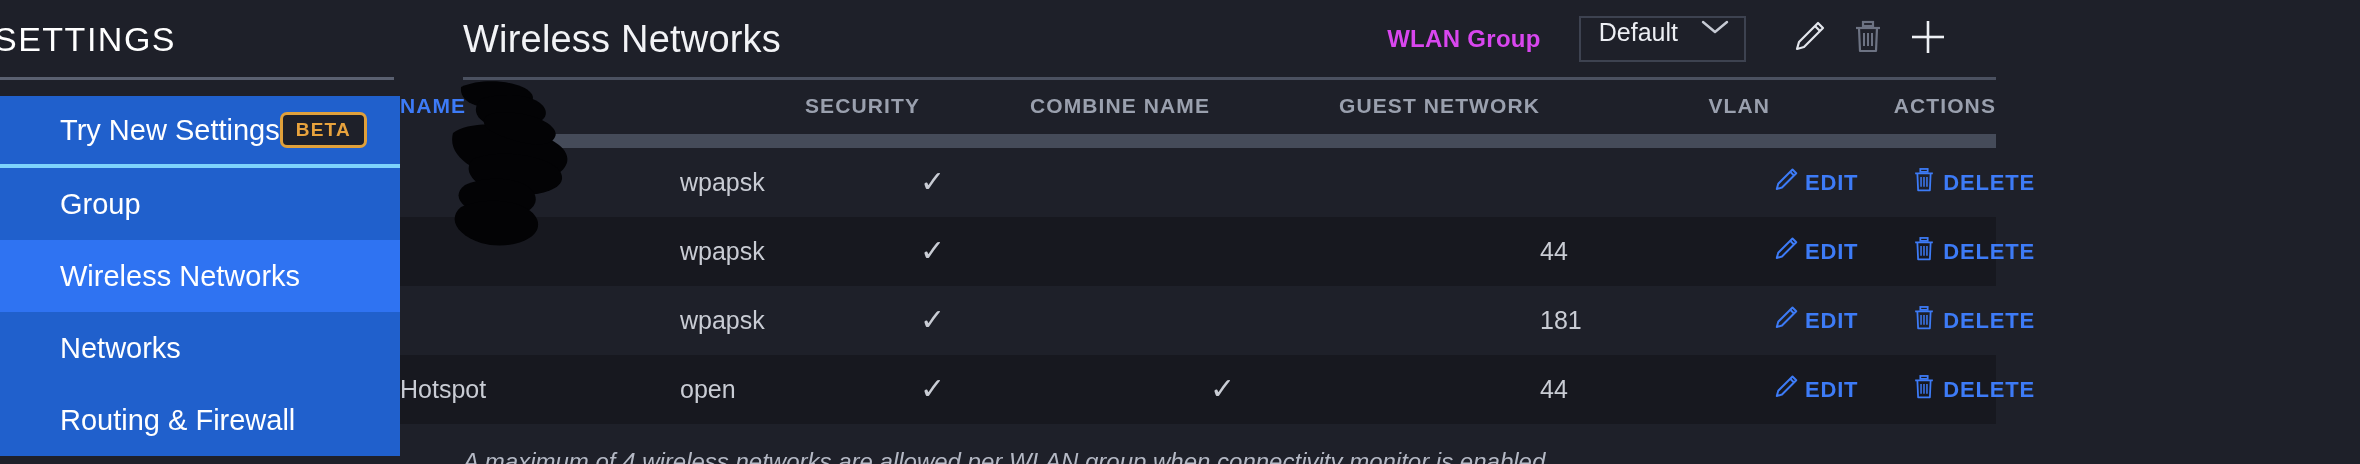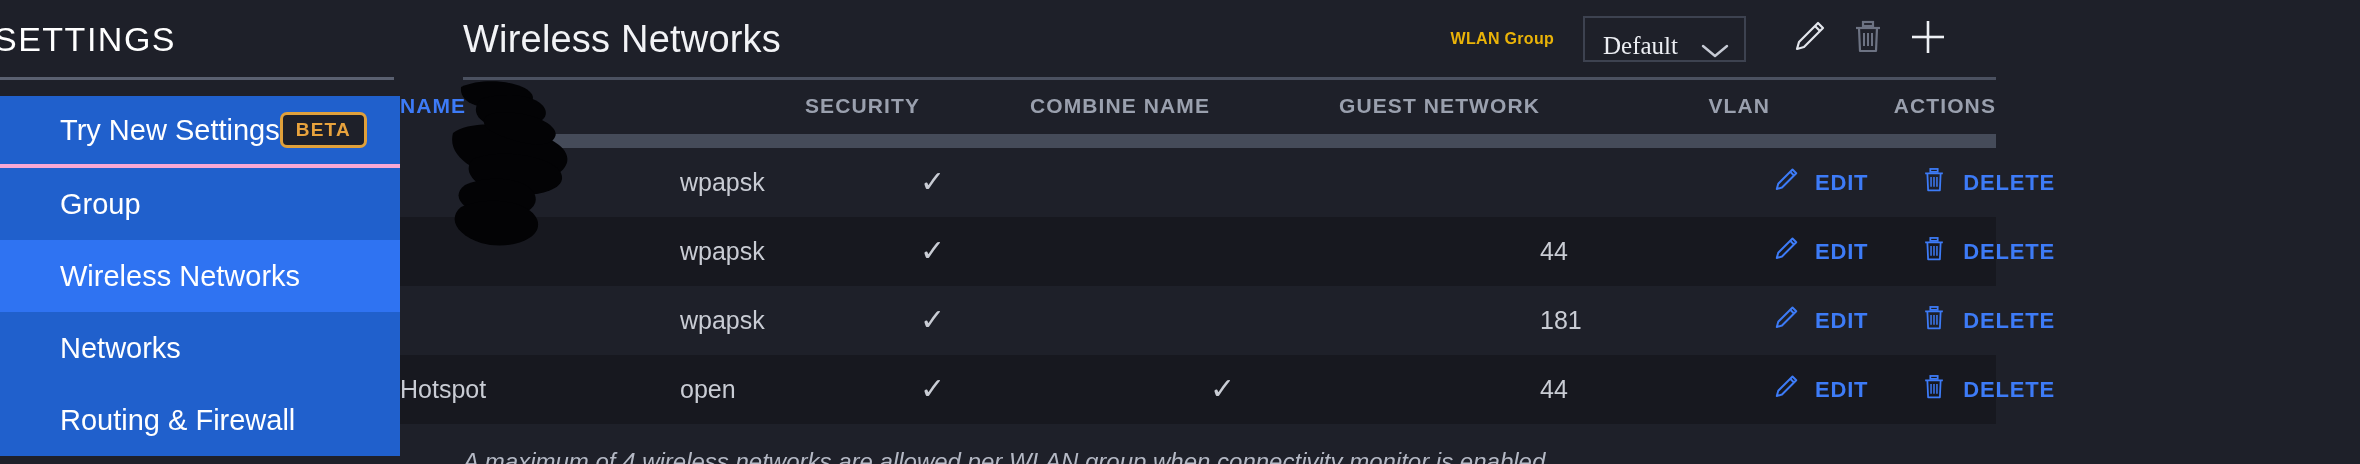--- a/index.html
+++ b/index.html
@@ -38,21 +38,21 @@
     position:relative;
     height:72px;
     display:flex;align-items:center;
     background:#2060cc;
     color:#ffffff;
     font-size:29px;
     padding-left:60px;
     box-sizing:border-box;
     white-space:nowrap;
   }
-  .sb-item.sep-under{border-bottom:4px solid #f9a8d4;text-align:center;}
+  .sb-item.sep-under{border-bottom:4px solid #7dd3fc;text-align:center;}
   .sb-item.active{background:#2f73f2;}
   .sb-item.active .sb-pointer{
     position:absolute;right:-38px;top:0;
     width:0;height:0;
     border-top:38px solid #2f73f2;
     border-right:38px solid transparent;
   }
   .sb-label{flex:1;}
   .badge-beta{
     margin-right:40px;
@@ -83,39 +83,38 @@
     font-weight:400;
     margin-left:63px;
     letter-spacing:0.2px;
     white-space:nowrap;
   }
   .top-right{
     position:absolute;right:42px;top:0;height:78px;
     display:flex;align-items:center;gap:0;
   }
   .wlan-label{
-    color:#eab308;
-    font-size:16px;
+    color:#d946ef;
+    font-size:24px;
     font-weight:bold;
     letter-spacing:0.3px;
-    margin-right:29px;
+    margin-right:38px;
     white-space:nowrap;
   }
   .select-box{
     border:2px solid #3d4250;
     height:46px;
     min-width:150px;
-    display:flex;align-items:flex-end;justify-content:space-between;
+    display:flex;align-items:flex-start;justify-content:space-between;
     padding:0 14px 0 18px;
     box-sizing:border-box;
     color:#eceef3;
     font-size:25px;
     background:#1e2029;
     margin-right:28px;
-    font-family:Liberation Serif, serif;
   }
   .select-box .chev{margin-left:22px;display:flex;align-items:center;}
   .icon-btn{
     width:52px;height:52px;
     display:flex;align-items:center;justify-content:center;
     margin-left:8px;
   }
   .title-rule{
     position:absolute;left:63px;top:77px;right:0;height:3px;
     background:#4b5160;
@@ -160,21 +159,21 @@
     vertical-align:middle;
     padding:0;
     white-space:nowrap;
   }
   tr.row-odd td{background:#1e2029;}
   tr.row-even td{background:#17181f;}
 
   .check{color:#c9ccd4;font-size:30px;line-height:1;display:inline-block;}
   .actions-cell{display:flex;align-items:center;height:69px;gap:0;}
   .act{
-    display:flex;align-items:center;gap:15px;
+    display:flex;align-items:center;gap:5px;
     color:#3d7bf7;
     font-size:22px;
     font-weight:bold;
     letter-spacing:0.8px;
     font-stretch:condensed;
     margin-right:52px;
   }
   .note{
     color:#b4b8c4;
     font-size:24px;

